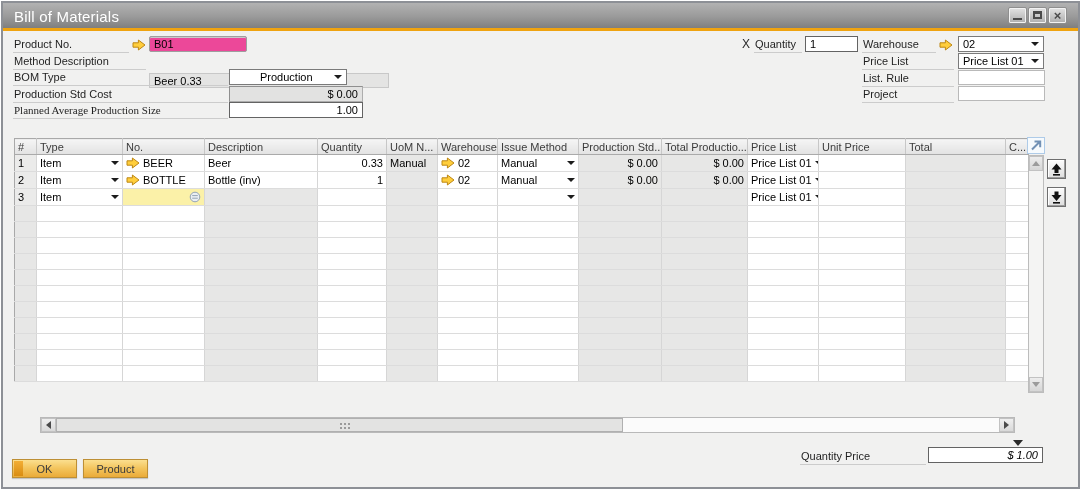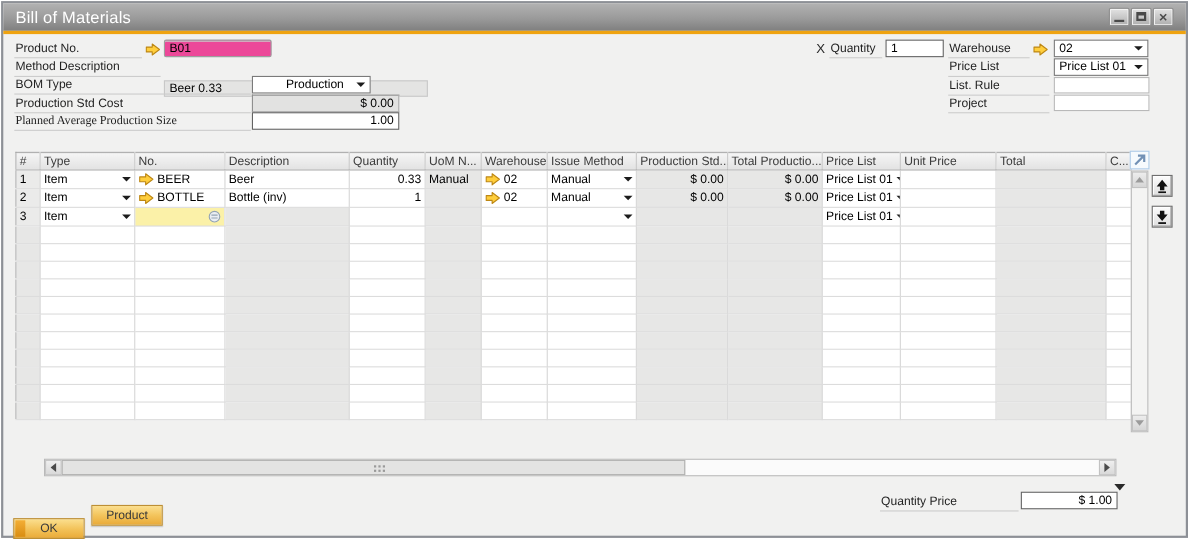--- a/index.html
+++ b/index.html
@@ -116,21 +116,21 @@
 <div class="fld boxy" style="left:149px;top:36px;width:98px;">
   <span>B01</span>
   </div>
 
 <div class="lbl" style="left:13px;top:55px;width:133px;">Method Description</div>
 <div class="fld soft" style="left:149px;top:53px;width:240px;height:15px;margin-top:20px;">
   <span>Beer 0.33</span>
   </div>
 
 <div class="lbl" style="left:13px;top:71px;width:215px;">BOM Type</div>
-<div class="fld" style="left:229px;top:69px;width:108px;border-color:#7a7a7a;padding-left:30px;">
+<div class="fld" style="left:229px;top:69px;width:118px;border-color:#7a7a7a;padding-left:30px;">
   <span>Production</span>
   <span class="car car-auto"></span>
   </div>
 
 <div class="lbl" style="left:13px;top:88px;width:215px;">Production Std Cost</div>
 <div class="fld sunk right" style="left:229px;top:86px;width:134px;">
   <span>$ 0.00</span>
   </div>
 
 <div class="lbl" style="left:13px;top:104px;width:215px;font-family:Liberation Serif, serif;">Planned Average Production Size</div>
@@ -549,23 +549,23 @@
   <div class="hthumb">
     <span class="grip"></span>
     </div>
   <div class="hbtn" style="right:0;">
       <span class="tri-r"></span>
     </div>
 </div>
 
 <div class="dnmark"></div>
 <div class="lbl" style="left:800px;top:450px;width:126px;">Quantity Price</div>
-<div class="fld right" style="left:928px;top:447px;width:88px;">
+<div class="fld right" style="left:928px;top:447px;width:115px;font-style:italic;">
   <span>$ 1.00</span>
   </div>
 
-<div class="btn" style="left:12px;margin-top:12px;">
+<div class="btn" style="left:12px;">
   <div class="okstripe"></div>
   <span>OK</span>
   </div>
 <div class="btn" style="left:83px;">
   <span>Product</span>
   </div>
 
 </body></html>

